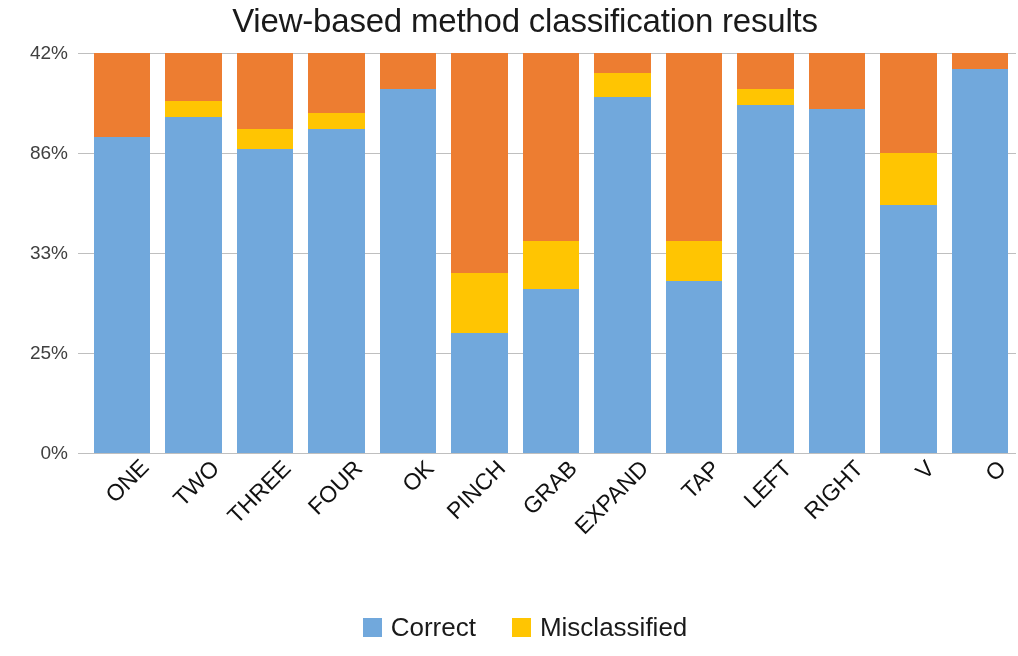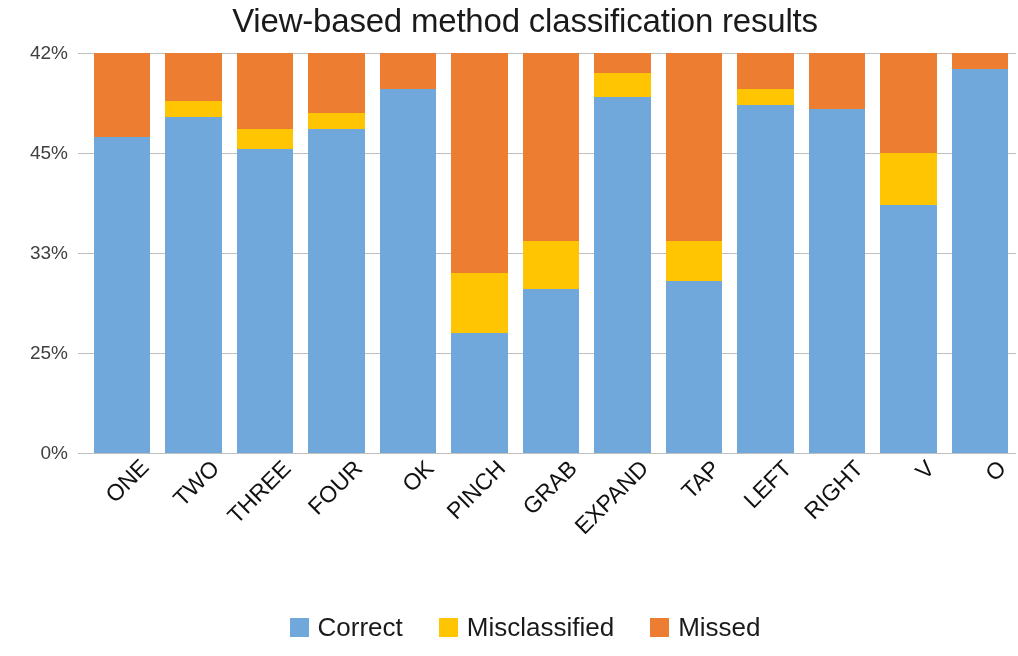--- a/index.html
+++ b/index.html
@@ -74,21 +74,21 @@
 <body>
 
 <div id="chart-root">
 
   <div id="chart-title">View-based method classification results</div>
 
   <div id="y-axis-labels">
       <div class="ylab" style="top: 400px;">0%</div>
       <div class="ylab" style="top: 300px;">25%</div>
       <div class="ylab" style="top: 200px;">33%</div>
-      <div class="ylab" style="top: 100px;">45%</div>
+      <div class="ylab" style="top: 100px;">86%</div>
       <div class="ylab" style="top: 0px;">42%</div>
     </div>
 
   <div id="plot-area">
       <div class="gridline" style="top: 400px;"></div>
       <div class="tickmark" style="top: 400px;"></div>
       <div class="gridline" style="top: 300px;"></div>
       <div class="tickmark" style="top: 300px;"></div>
       <div class="gridline" style="top: 200px;"></div>
       <div class="tickmark" style="top: 200px;"></div>
@@ -177,19 +177,15 @@
 
   <div id="legend">
       <div class="legend-item">
         <span class="legend-swatch" style="background: rgb(113, 168, 220);"></span>
         <span class="legend-text">Correct</span>
       </div>
       <div class="legend-item">
         <span class="legend-swatch" style="background: rgb(255, 197, 2);"></span>
         <span class="legend-text">Misclassified</span>
       </div>
-      <div class="legend-item">
-        <span class="legend-swatch" style="background: rgb(237, 125, 49);"></span>
-        <span class="legend-text">Missed</span>
-      </div>
     </div>
 
 </div>
 
 </body></html>

